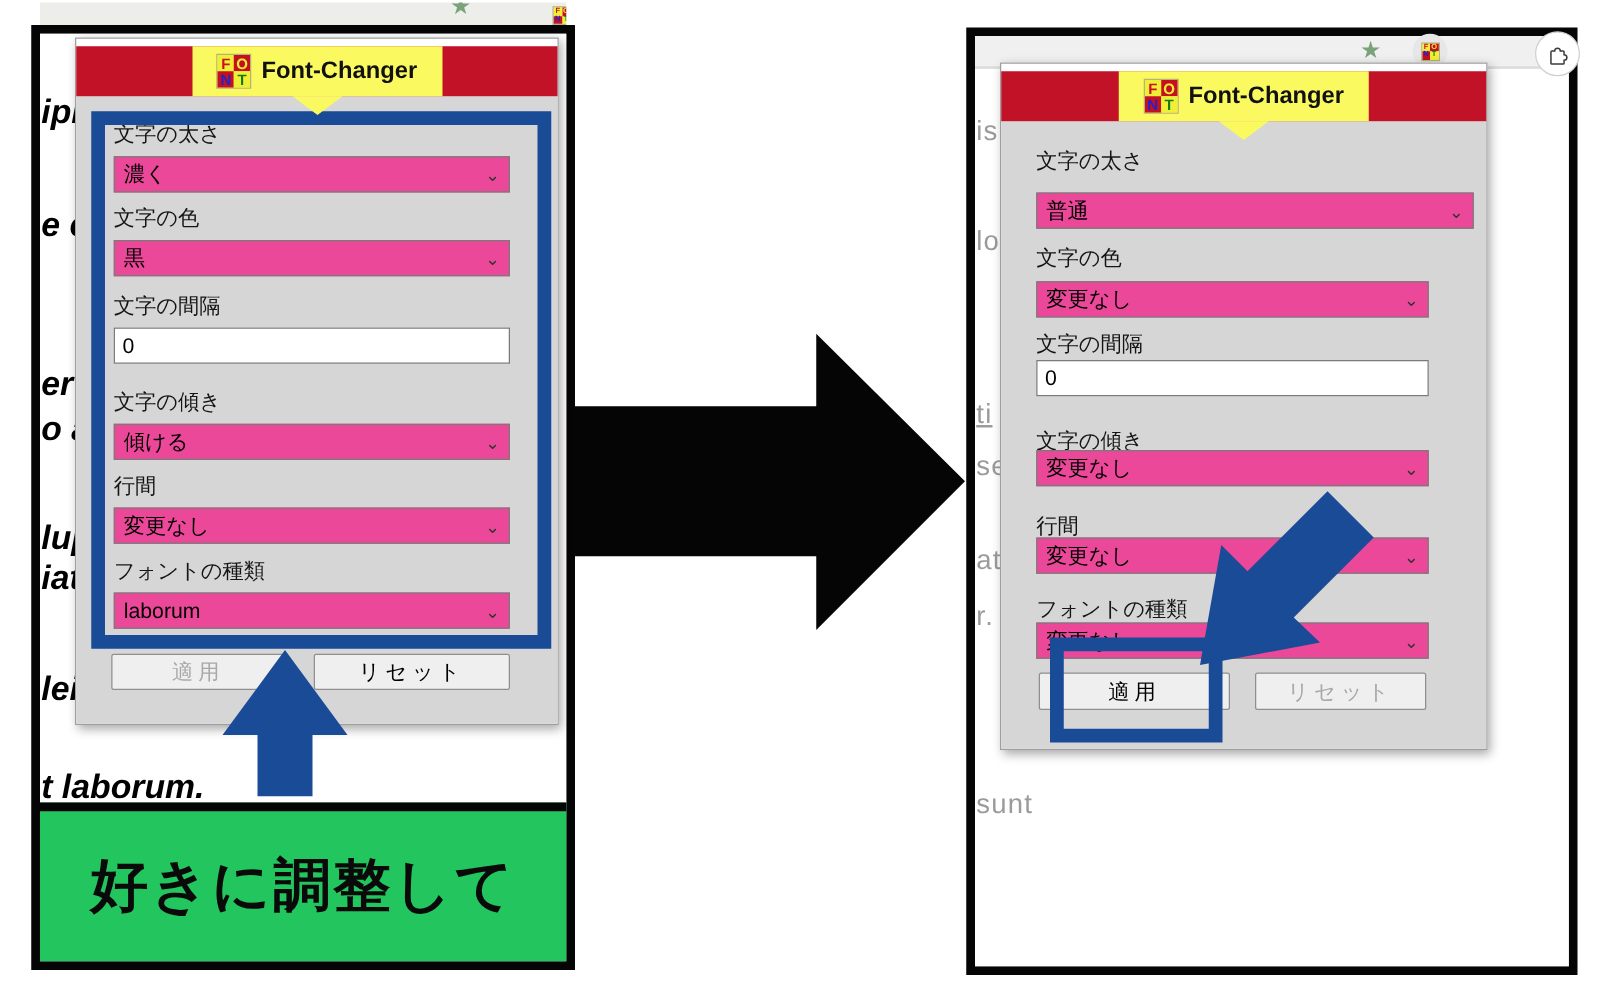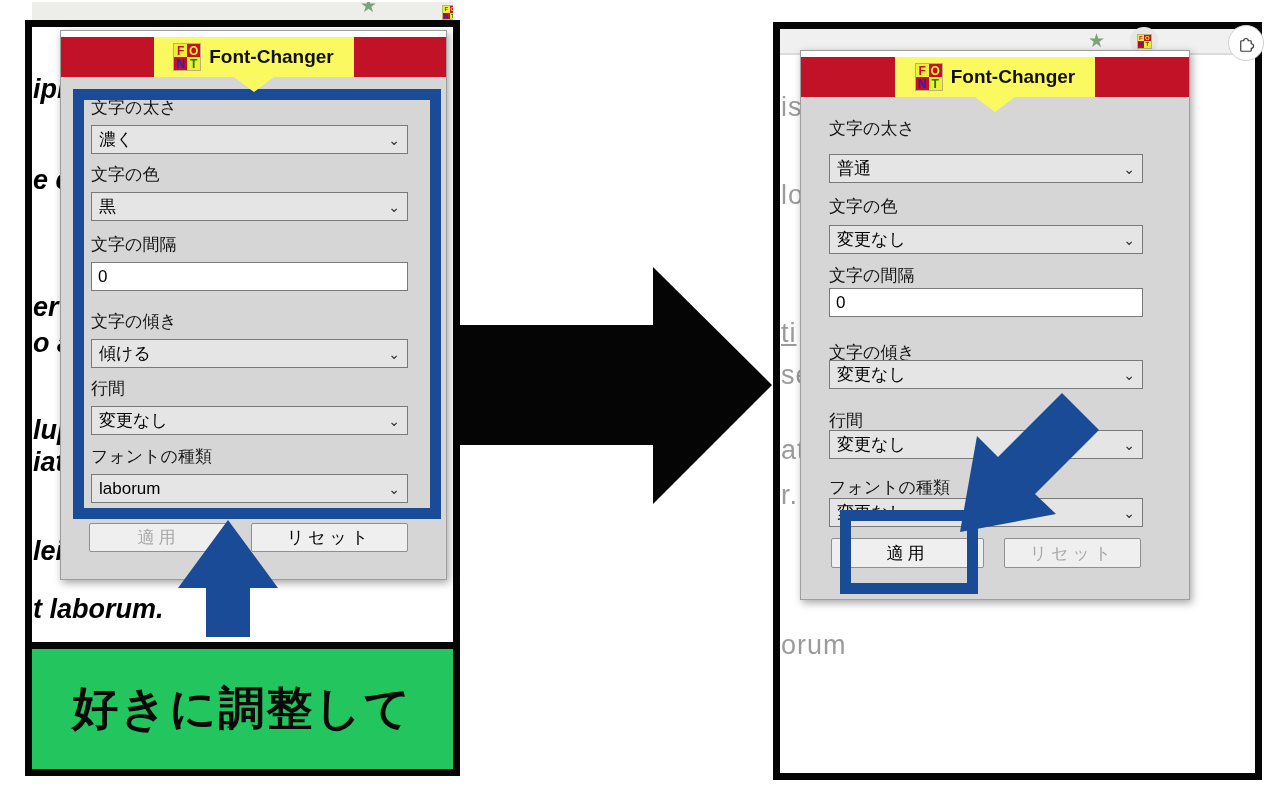--- a/index.html
+++ b/index.html
@@ -30,36 +30,36 @@
   .font-logo div{display:flex;align-items:center;justify-content:center;font-weight:bold;font-size:12px;line-height:1;}
   .font-logo.small{width:15px;height:15px;}
   .font-logo.small div{font-size:6px;}
   .cell-f{background:#f0ef37;color:#cc0f1f;}
   .cell-o{background:#c5101f;color:#f0ef37;}
   .cell-n{background:#c5101f;color:#2222cc;}
   .cell-t{background:#f0ef37;color:#157a15;}
 
   
   .flabel{position:absolute;font-size:17px;color:#141414;height:20px;line-height:20px;z-index:3;white-space:nowrap;}
-  .control{position:absolute;height:29px;box-sizing:border-box;background:#e5e5e5;border:1px solid #7a7a7a;
+  .control{position:absolute;height:29px;box-sizing:border-box;background:#ec4899;border:1px solid #7a7a7a;
            display:flex;align-items:center;justify-content:space-between;padding:11px 7px;font-size:17px;color:#000;z-index:3;}
   .control .chev{font-size:14px;color:#333;line-height:1;}
   .tinput{position:absolute;height:29px;box-sizing:border-box;background:#fff;border:1px solid #7a7a7a;
           padding:0 6px;font-size:17px;color:#000;z-index:3;font-family:inherit;}
   .btn{position:absolute;box-sizing:border-box;background:#efefef;border:1px solid #8f8f8f;border-radius:2px;
        display:flex;align-items:center;justify-content:center;font-size:17px;color:#000;z-index:3;
        font-family:inherit;letter-spacing:4px;}
   .btn.disabled{color:#a8a8a8;}
 
   
   .blue-box{position:absolute;border:11px solid #1a4b96;box-sizing:border-box;background:transparent;}
 
   
   .frag-left{position:absolute;font-style:italic;font-weight:bold;font-size:27px;color:#000;white-space:nowrap;z-index:2;}
-  .frag-right{position:absolute;font-size:27px;color:#9b9b9b;white-space:nowrap;z-index:1;letter-spacing:1px;}
+  .frag-right{position:absolute;font-size:22px;color:#9b9b9b;white-space:nowrap;z-index:1;letter-spacing:1px;}
 
   
   .toolbar-sliver{position:absolute;overflow:hidden;background:#ededea;}
   .tb-star{position:absolute;font-size:19px;color:#7aa37a;line-height:1;}
   .tb-circle{position:absolute;border-radius:50%;display:flex;align-items:center;justify-content:center;}
 
   svg.overlay{position:absolute;left:0;top:0;z-index:50;pointer-events:none;}
 </style>
 </head>
 <body>
@@ -79,21 +79,21 @@
   <div class="frame" style="left:25px;top:20px;width:435px;height:756px;">
     <div class="shot">
 
       <div class="frag-left" style="left:1px;top:47px;">ipi</div>
       <div class="frag-left" style="left:1px;top:138px;">e e</div>
       <div class="frag-left" style="left:1px;top:265px;font-style:italic;">er</div>
       <div class="frag-left" style="left:1px;top:301px;">o a</div>
       <div class="frag-left" style="left:1px;top:388px;">lup</div>
       <div class="frag-left" style="left:1px;top:420px;">iat</div>
       <div class="frag-left" style="left:1px;top:509px;">lei</div>
-      <div class="frag-left" style="left:1px;top:567px;">t laborum.</div>
+      <div class="frag-left" style="left:1px;top:587px;">t laborum.</div>
 
       <div class="card" style="left:28px;top:3px;width:387px;height:550px;">
         <div class="body"></div>
         <div class="hdr">
           <div class="hdr-yellow">
             <div class="font-logo">
               <div class="cell-f">F</div>
               <div class="cell-o">O</div>
               <div class="cell-n">N</div>
               <div class="cell-t">T</div>
@@ -162,39 +162,39 @@
           </svg>
         </div>
       </div>
 
       <div class="frag-right" style="left:1px;top:63px;">is</div>
       <div class="frag-right" style="left:1px;top:151px;">lo</div>
       <div class="frag-right" style="left:1px;top:289px;text-decoration:underline;">ti</div>
       <div class="frag-right" style="left:1px;top:331px;">se</div>
       <div class="frag-right" style="left:1px;top:406px;">at</div>
       <div class="frag-right" style="left:1px;top:451px;">r.</div>
-      <div class="frag-right" style="left:1px;top:601px;">orum</div>
+      <div class="frag-right" style="left:1px;top:601px;">sunt</div>
 
       <div class="card" style="left:20px;top:21px;width:390px;height:550px;">
         <div class="body"></div>
         <div class="hdr">
           <div class="hdr-yellow">
             <div class="font-logo">
               <div class="cell-f">F</div>
               <div class="cell-o">O</div>
               <div class="cell-n">N</div>
               <div class="cell-t">T</div>
             </div>
             <span class="hdr-title">Font-Changer</span>
           </div>
         </div>
         <div class="tail"></div>
 
         <div class="flabel" style="left:28px;top:68px;">文字の太さ</div>
-        <div class="control" style="left:28px;top:103px;width:314px;">
+        <div class="control" style="left:28px;top:103px;width:350px;">
           <span>普通</span>
             <span class="chev">⌄</span>
         </div>
         <div class="flabel" style="left:28px;top:146px;">文字の色</div>
         <div class="control" style="left:28px;top:174px;width:314px;">
           <span>変更なし</span>
             <span class="chev">⌄</span>
         </div>
         <div class="flabel" style="left:28px;top:215px;">文字の間隔</div>
         <input class="tinput" style="left: 28px; top: 237px; width: 314px;" value="0">

